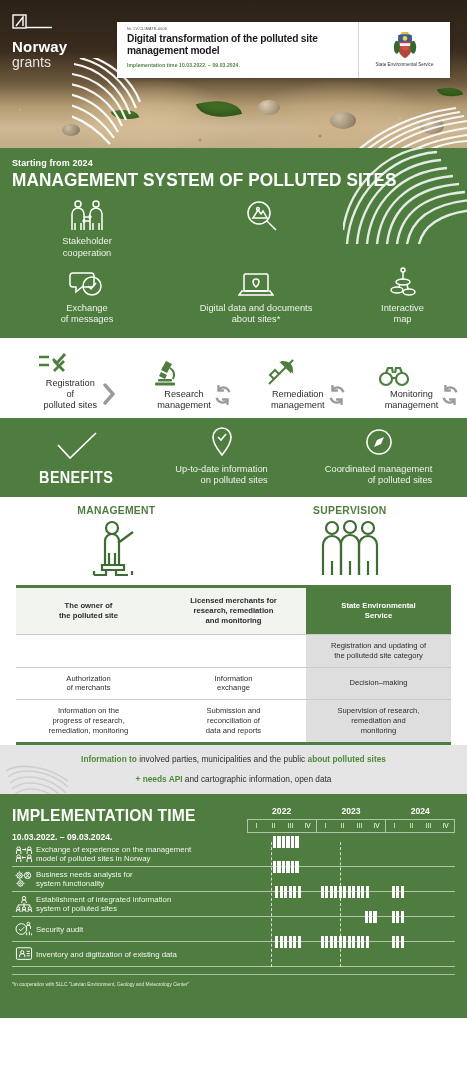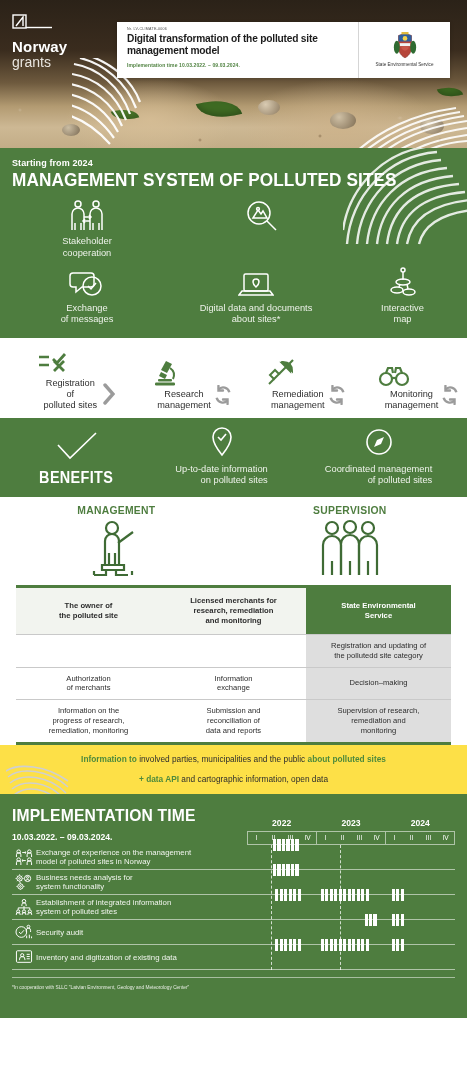--- a/index.html
+++ b/index.html
@@ -120,36 +120,36 @@
   table.resp th { font-weight:bold; font-size:7.7px; padding:8px 4px; }
   .c1,.c2 { background:#f2f4ef; }
   .c3 { background:#4e7d3f; color:#fff !important; }
   tbody .c1,tbody .c2 { background:#ffffff; }
   tbody .c3 { background:#dedede; color:#2d2d2d !important; }
   table.resp tbody tr td { border-top:1px solid #c9c9c9; }
   .tbl-top { height:3px; background:#4e7d3f; }
   .tbl-bot { height:3px; background:#4e7d3f; }
 
   
-  .info { background:#fde047; padding:9px 14px 10px; position:relative; overflow:hidden; }
+  .info { background:#e5e5e5; padding:9px 14px 10px; position:relative; overflow:hidden; }
   .info-line { text-align:center; font-size:8.3px; color:#2d2d2d; font-weight:300; line-height:1.3; }
   .info-line.second { margin-top:9px; }
   .g { color:#4e8a3c; font-weight:bold; }
 
   
   .timeline { background:#4e7d3f; padding:12px 12px 8px; position:relative; overflow:hidden; min-height:224px; }
   .tl-head { display:flex; align-items:flex-start; }
   .tl-left { width:235px; }
   .tl-title {
     color:#fff; font-size:17px; font-weight:bold; letter-spacing:.2px;
     font-family:"Liberation Sans Narrow","Liberation Sans",sans-serif; transform:scaleX(.92);
     transform-origin:left center;
   }
   .tl-dates { color:#fff; font-size:8.6px; font-weight:bold; margin-top:6px; }
-  .tl-years { display:flex; width:208px;margin-top:12px; }
+  .tl-years { display:flex; width:208px; }
   .tl-year { flex:1; text-align:center; color:#fff; font-size:8.6px; font-weight:bold; padding-bottom:3px; }
   .tl-quarters { display:flex; width:208px; border:1px solid rgba(255,255,255,.55); }
   .tl-q { flex:1; display:flex; }
   .tl-q span { flex:1; text-align:center; color:#fff; font-size:6.6px; line-height:12px; font-weight:300; }
   .tl-q + .tl-q { border-left:1px solid rgba(255,255,255,.55); }
 
   .tl-rows { margin-top:0px; position:relative; }
   .tl-row { display:flex; align-items:center; border-bottom:1px solid rgba(255,255,255,.55); min-height:25px; }
   .tl-row:first-child { border-top:1px solid rgba(255,255,255,.55); }
   .tl-ic { width:24px; display:flex; align-items:center; justify-content:center; }
@@ -519,21 +519,21 @@
         <path d="M6 24 C18 14 42 16 58 34"></path>
           <path d="M8 30 C20 20 42 22 56 40"></path>
         <path d="M12 36 C24 26 42 28 54 44"></path>
           <path d="M0 6 C12 -2 40 0 62 16"></path>
       </g>
     </svg>
     <div class="info-line">
       <span class="g">Information to</span><span> involved parties, municipalities and the public </span><span class="g">about polluted sites</span>
     </div>
     <div class="info-line second">
-      <span class="g">+ data API</span><span> and cartographic information, open data</span>
+      <span class="g">+ needs API</span><span> and cartographic information, open data</span>
     </div>
   </div>
 
   <div class="timeline">
     <div class="tl-head">
       <div class="tl-left">
         <div class="tl-title">IMPLEMENTATION TIME</div>
         <div class="tl-dates">10.03.2022. – 09.03.2024.</div>
       </div>
       <div>

